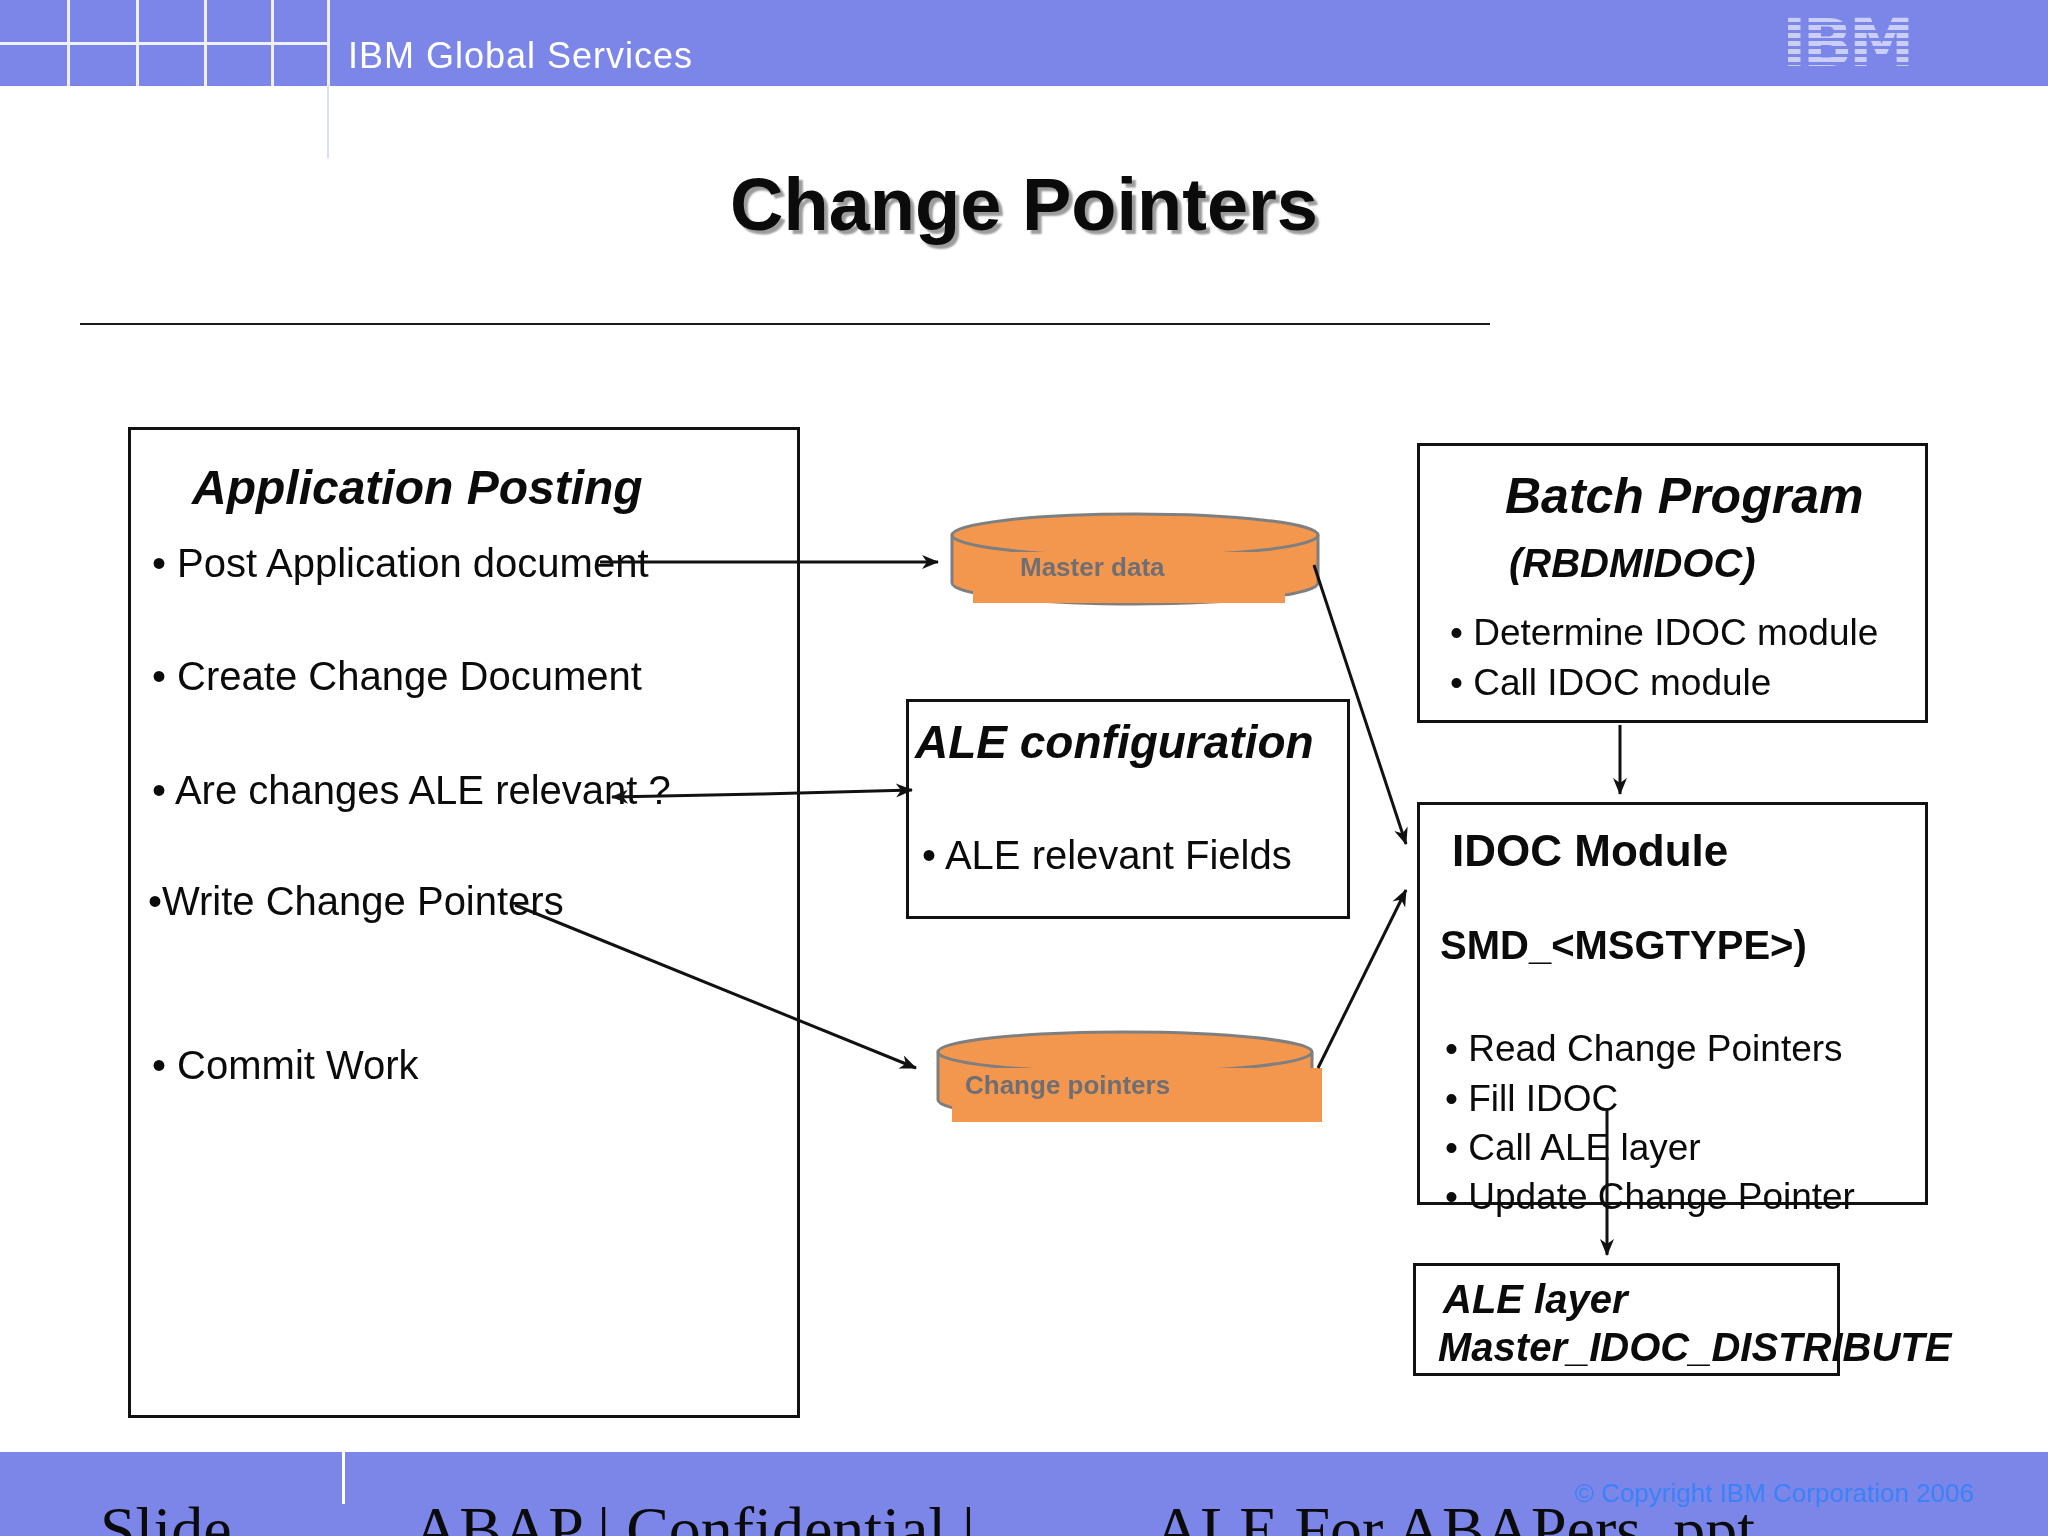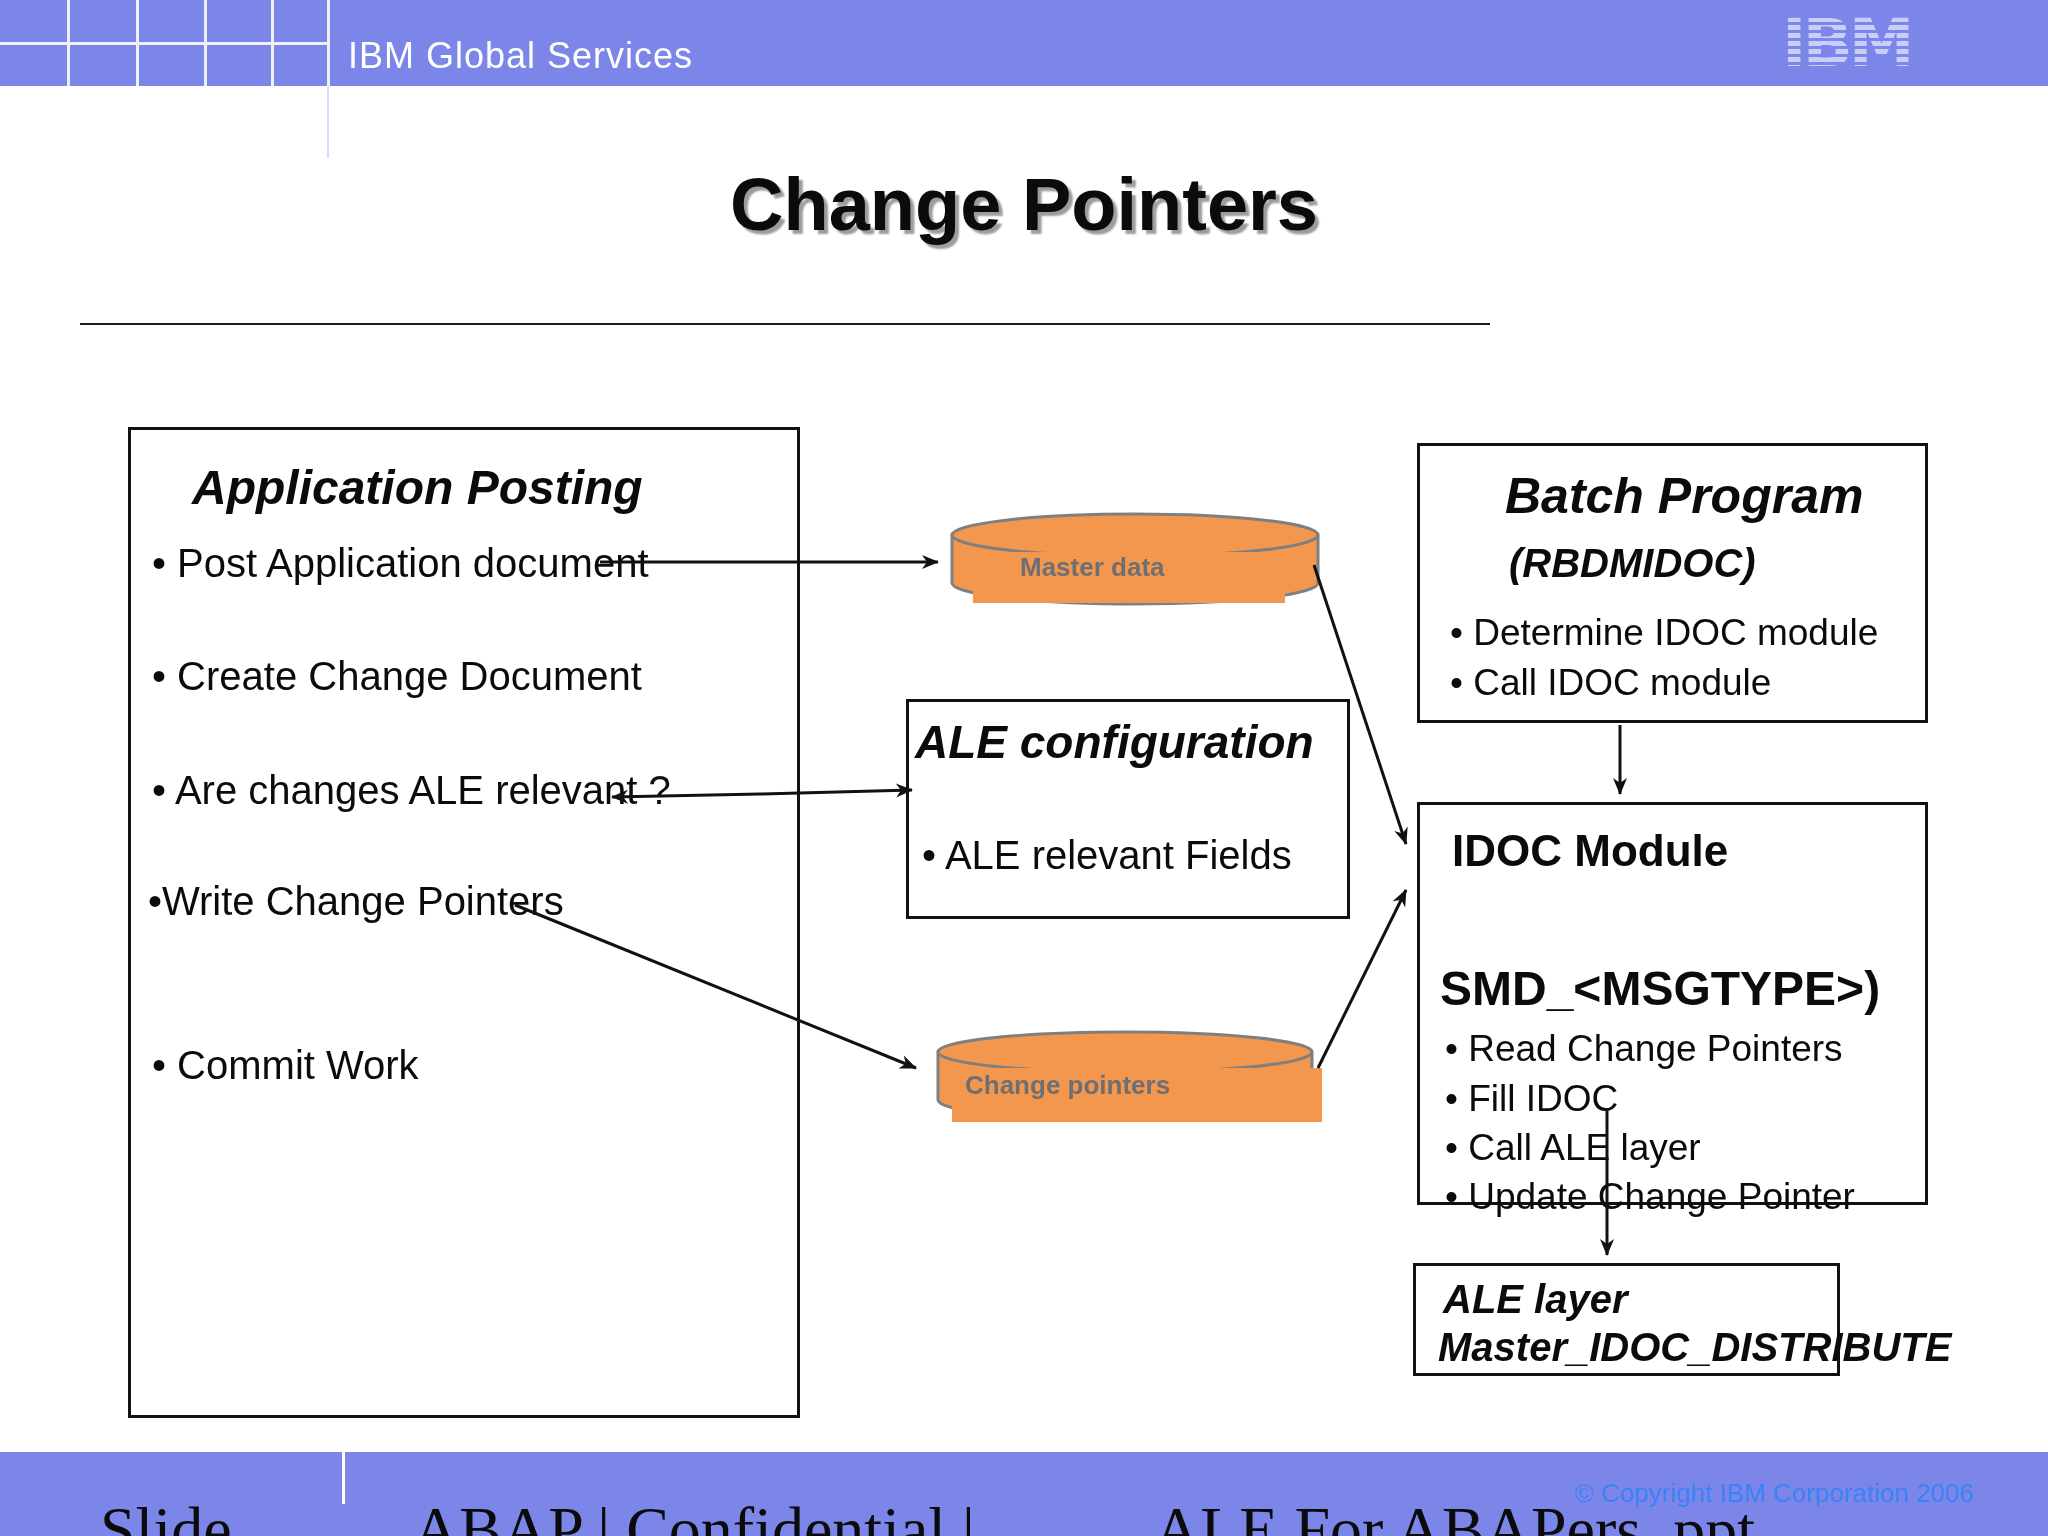--- a/index.html
+++ b/index.html
@@ -31,21 +31,21 @@
   
   .alecfg-title{left:915px;top:716px;font-size:46px;}
   .alecfg-bullet{left:922px;top:832px;font-size:40px;}
   
   .batch-title{left:1505px;top:468px;font-size:50px;}
   .batch-sub{left:1509px;top:540px;font-size:40px;}
   .batch-bullet{left:1450px;font-size:37px;text-align:right;}
   
   .idoc-title{left:1452px;top:826px;font-size:44px;}
   .idoc-sub1{left:1456px;top:886px;font-size:40px;}
-  .idoc-sub2{left:1440px;top:961px;font-size:48px;}
+  .idoc-sub2{left:1440px;top:922px;font-size:40px;}
   .idoc-bullet{left:1445px;font-size:37px;}
   
   .alelayer-1{left:1443px;top:1276px;font-size:40px;}
   .alelayer-2{left:1438px;top:1324px;font-size:40px;}
   
   .cyl-label{position:absolute;font-size:26px;font-weight:bold;color:#6f6f73;white-space:nowrap;}
   .cyl-master{left:1020px;top:552px;}
   .cyl-change{left:965px;top:1070px;}
   
   .footer-band{position:absolute;left:0;top:1452px;width:2048px;height:84px;background:#7b86e8;}

